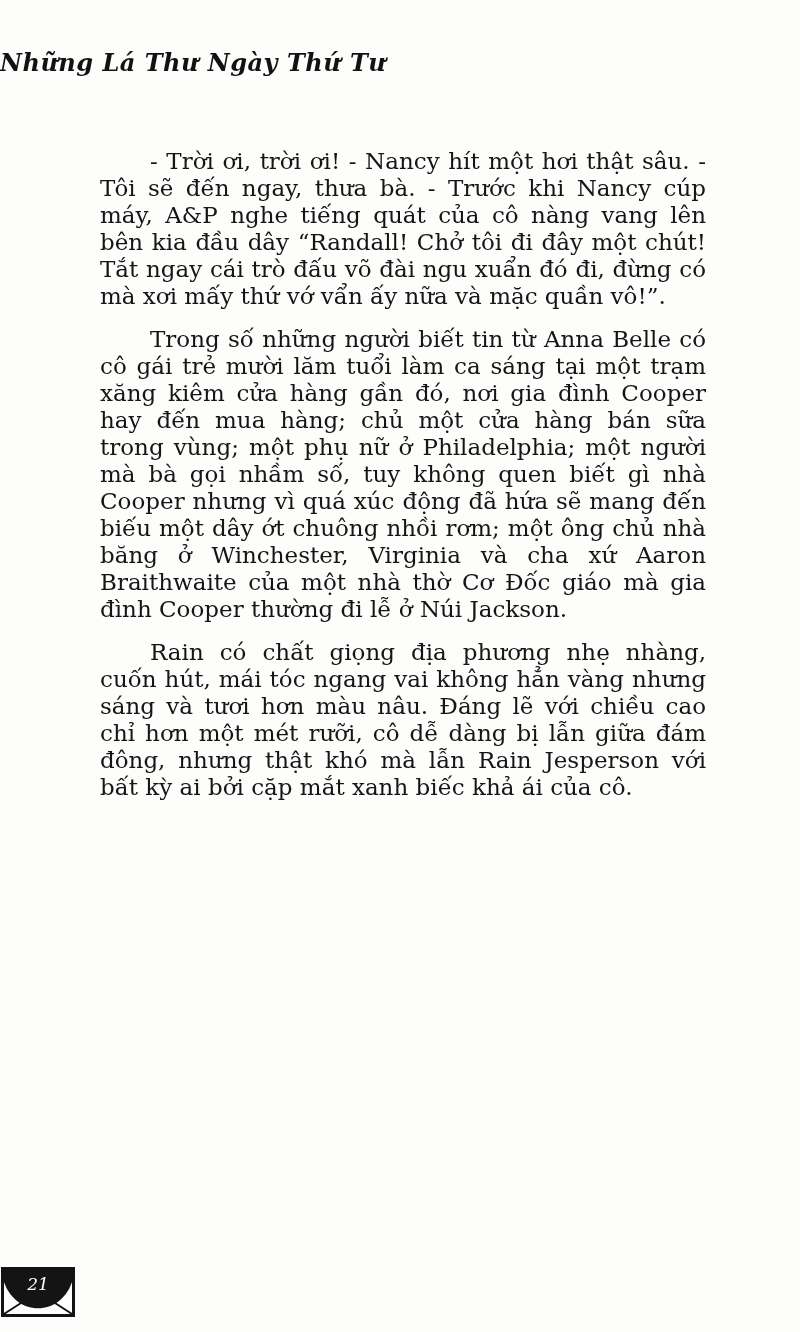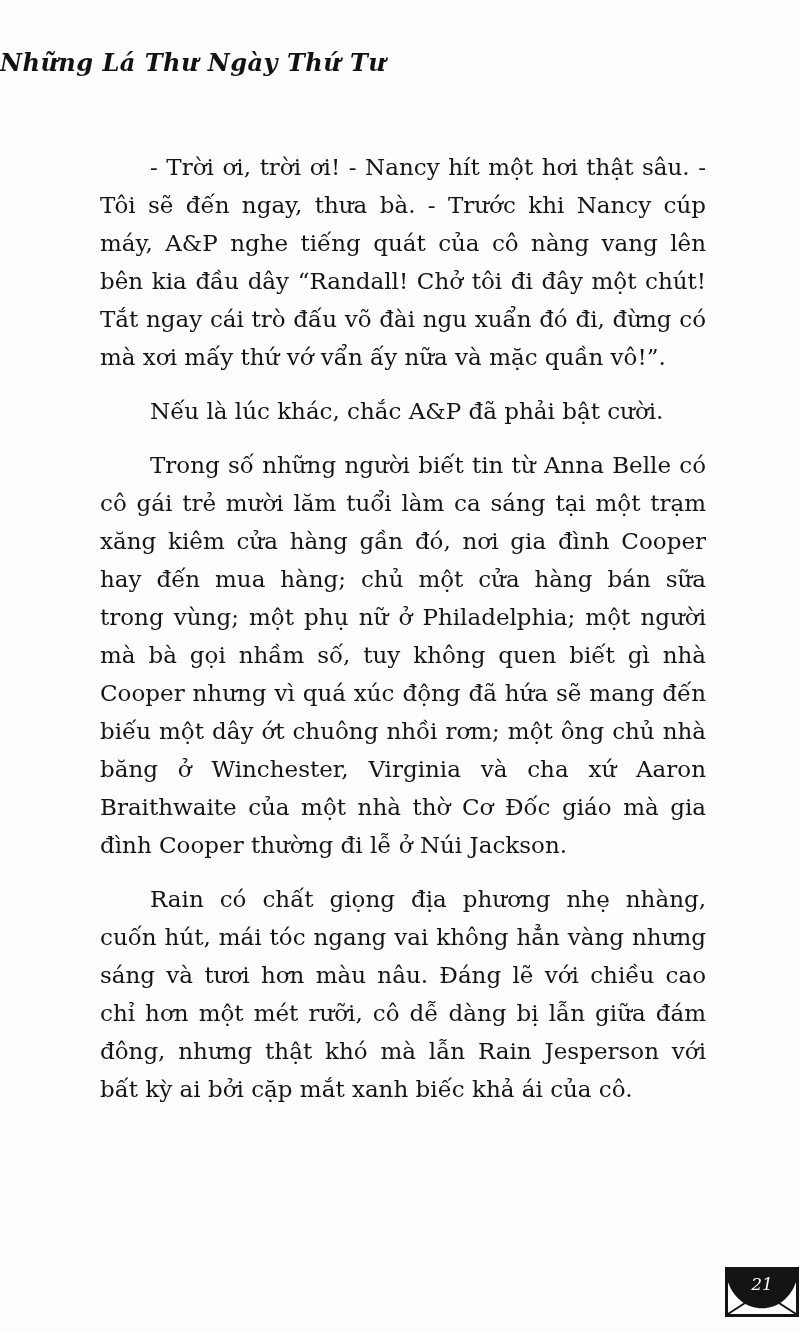--- a/index.html
+++ b/index.html
@@ -28,52 +28,51 @@
     font-size: 24px;
     letter-spacing: 0.5px;
     color: #121212;
   }
   .body-text {
     position: absolute;
     top: 148px;
     left: 100px;
     width: 606px;
     font-size: 23px;
-    line-height: 38px;
+    line-height: 27px;
     text-align: justify;
   }
   .body-text p.para {
     margin: 0 0 16px 0;
     text-indent: 50px;
   }
   .page-footer {
     position: absolute;
     bottom: 14px;
     left: 0;
     width: 100%;
     display: flex;
-    justify-content: flex-end;
+    justify-content: flex-start;
     text-decoration: underline;
   }
   .envelope {
     width: 76px;
     height: 52px;
   }
   .envelope svg { display: block; }
 </style>
 </head>
 <body>
 
 <div class="page">
 
   <div class="running-header">Những Lá Thư Ngày Thứ Tư</div>
 
   <main class="body-text">
       <p class="para">- Trời ơi, trời ơi! - Nancy hít một hơi thật sâu. - Tôi sẽ đến ngay, thưa bà. - Trước khi Nancy cúp máy, A&amp;P nghe tiếng quát của cô nàng vang lên bên kia đầu dây “Randall! Chở tôi đi đây một chút! Tắt ngay cái trò đấu võ đài ngu xuẩn đó đi, đừng có mà xơi mấy thứ vớ vẩn ấy nữa và mặc quần vô!”.</p>
-      <p class="para">Nếu là lúc khác, chắc A&amp;P đã phải bật cười.</p>
       <p class="para">Trong số những người biết tin từ Anna Belle có cô gái trẻ mười lăm tuổi làm ca sáng tại một trạm xăng kiêm cửa hàng gần đó, nơi gia đình Cooper hay đến mua hàng; chủ một cửa hàng bán sữa trong vùng; một phụ nữ ở Philadelphia; một người mà bà gọi nhầm số, tuy không quen biết gì nhà Cooper nhưng vì quá xúc động đã hứa sẽ mang đến biếu một dây ớt chuông nhồi rơm; một ông chủ nhà băng ở Winchester, Virginia và cha xứ Aaron Braithwaite của một nhà thờ Cơ Đốc giáo mà gia đình Cooper thường đi lễ ở Núi Jackson.</p>
       <p class="para">Rain có chất giọng địa phương nhẹ nhàng, cuốn hút, mái tóc ngang vai không hẳn vàng nhưng sáng và tươi hơn màu nâu. Đáng lẽ với chiều cao chỉ hơn một mét rưỡi, cô dễ dàng bị lẫn giữa đám đông, nhưng thật khó mà lẫn Rain Jesperson với bất kỳ ai bởi cặp mắt xanh biếc khả ái của cô.</p>
     </main>
 
   <div class="page-footer">
     <div class="envelope">
       <svg width="76" height="52" viewBox="0 0 76 52" aria-hidden="true">
         <rect x="2.5" y="2.5" width="71" height="47" fill="#ffffff" stroke="#141414" stroke-width="3"></rect>
         <line x1="4" y1="48" x2="38" y2="26" stroke="#141414" stroke-width="2"></line>
         <line x1="72" y1="48" x2="38" y2="26" stroke="#141414" stroke-width="2"></line>

